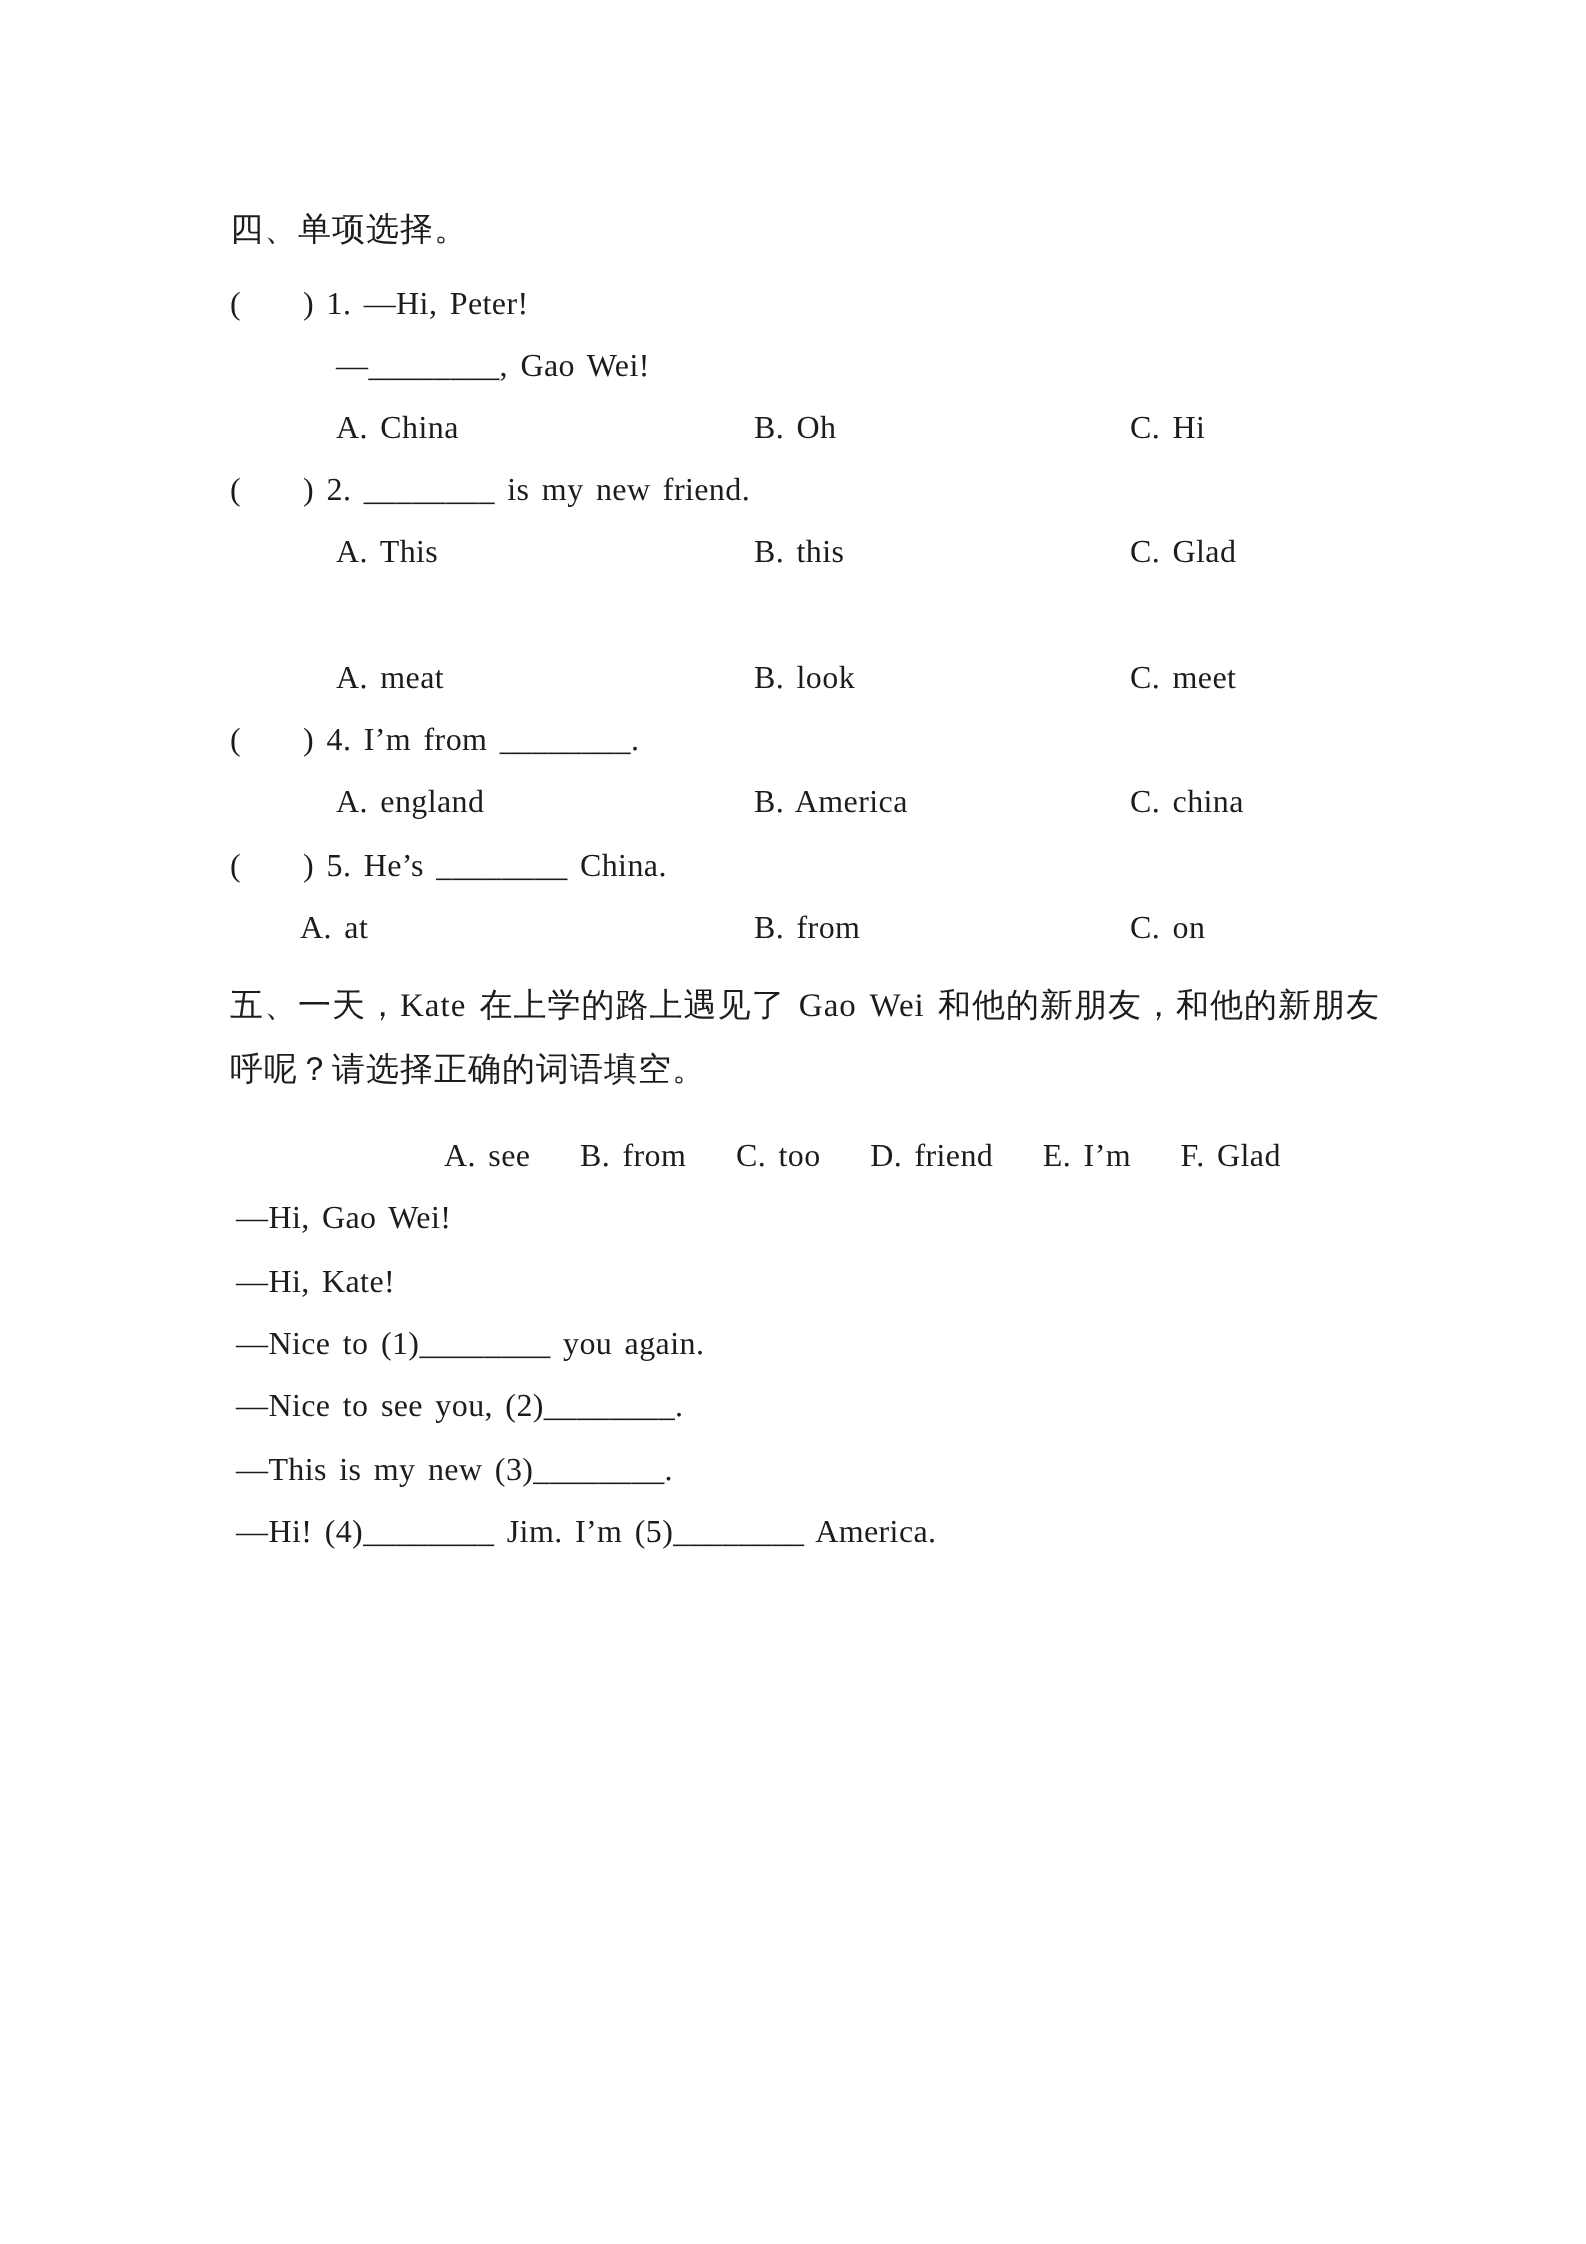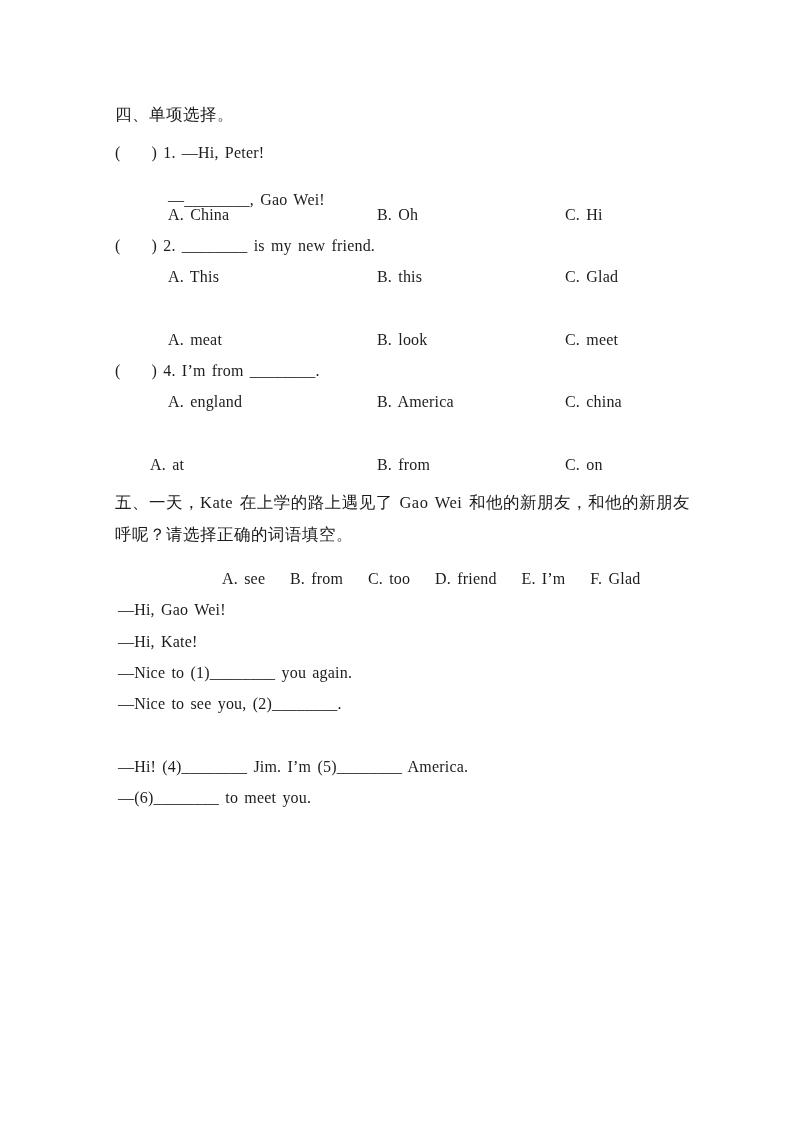--- a/index.html
+++ b/index.html
@@ -30,48 +30,49 @@
   }
 </style>
 </head>
 <body>
 
 <div class="page">
 
   <div class="line cn" style="left:115px; top:104px">四、单项选择。</div>
 
   <div class="line" style="left:115px; top:142px">(     ) 1. —Hi, Peter!</div>
-  <div class="line" style="left:168px; top:189px">—________, Gao Wei!</div>
+  <div class="line" style="left:168px; top:173px">—________, Gao Wei!</div>
   <div class="line" style="left:168px; top:204px">A. China</div>
   <div class="line" style="left:377px; top:204px">B. Oh</div>
   <div class="line" style="left:565px; top:204px">C. Hi</div>
 
   <div class="line" style="left:115px; top:235px">(     ) 2. ________ is my new friend.</div>
   <div class="line" style="left:168px; top:266px">A. This</div>
   <div class="line" style="left:377px; top:266px">B. this</div>
   <div class="line" style="left:565px; top:266px">C. Glad</div>
 
   <div class="line" style="left:168px; top:329px">A. meat</div>
   <div class="line" style="left:377px; top:329px">B. look</div>
   <div class="line" style="left:565px; top:329px">C. meet</div>
 
   <div class="line" style="left:115px; top:360px">(     ) 4. I’m from ________.</div>
   <div class="line" style="left:168px; top:391px">A. england</div>
   <div class="line" style="left:377px; top:391px">B. America</div>
   <div class="line" style="left:565px; top:391px">C. china</div>
 
+  <div class="line" style="left:115px; top:423px">(     ) 5. He’s ________ China.</div>
   <div class="line" style="left:150px; top:454px">A. at</div>
   <div class="line" style="left:377px; top:454px">B. from</div>
   <div class="line" style="left:565px; top:454px">C. on</div>
 
   <div class="line cn" style="left:115px; top:492px">五、一天，Kate 在上学的路上遇见了 Gao Wei 和他的新朋友，和他的新朋友</div>
   <div class="line cn" style="left:115px; top:524px">呼呢？请选择正确的词语填空。</div>
 
   <div class="line" style="left:222px; top:568px">A. see    B. from    C. too    D. friend    E. I’m    F. Glad</div>
 
   <div class="line" style="left:118px; top:599px">—Hi, Gao Wei!</div>
   <div class="line" style="left:118px; top:631px">—Hi, Kate!</div>
   <div class="line" style="left:118px; top:662px">—Nice to (1)________ you again.</div>
   <div class="line" style="left:118px; top:693px">—Nice to see you, (2)________.</div>
+  <div class="line" style="left:118px; top:725px">—This is my new (3)________.</div>
   <div class="line" style="left:118px; top:756px">—Hi! (4)________ Jim. I’m (5)________ America.</div>
-  <div class="line" style="left:118px; top:787px">—(6)________ to meet you.</div>
 
 </div>
 
 </body></html>

